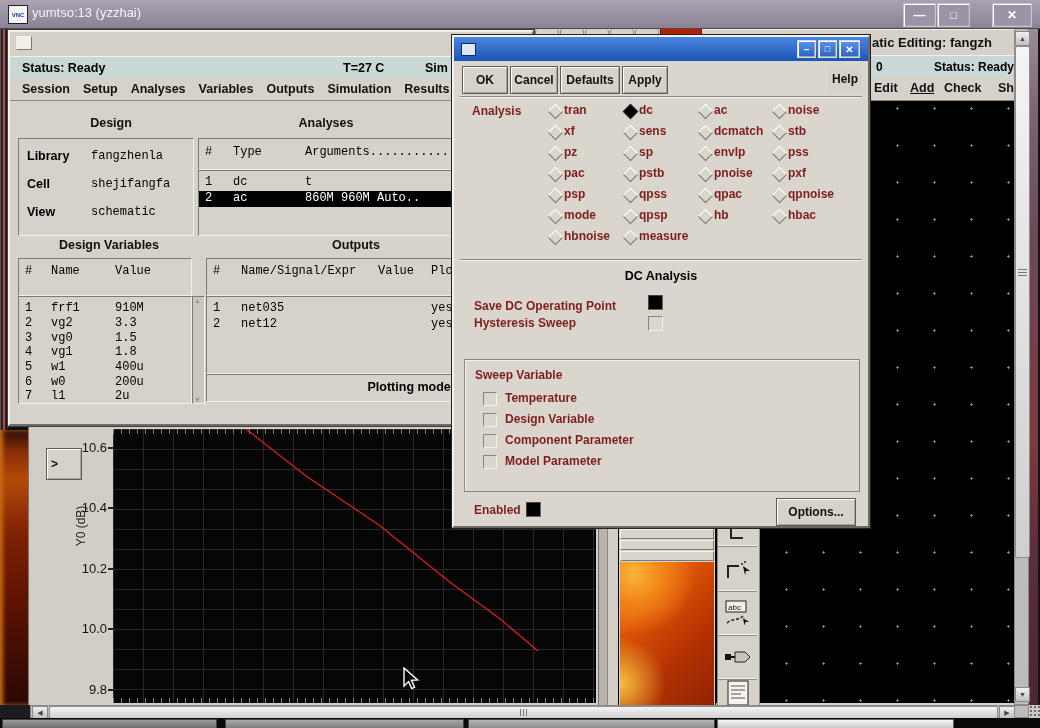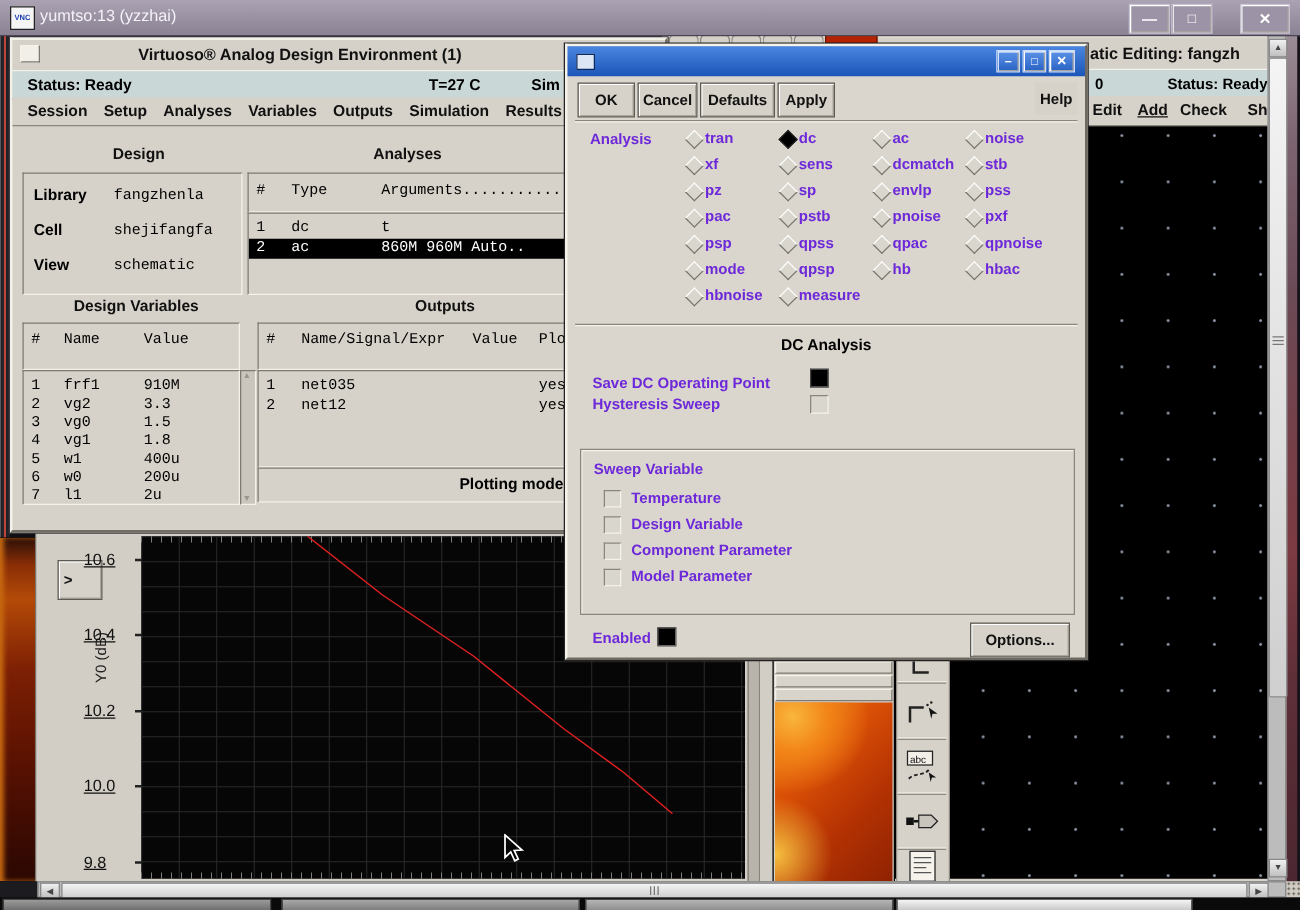--- a/index.html
+++ b/index.html
@@ -15,35 +15,35 @@
   .raised{border:1px solid;border-color:#f4f1ea #7e7a72 #7e7a72 #f4f1ea;}
   .btn{background:#d6d2c9;border:1px solid #5d5a53;box-shadow:inset 1px 1px 0 #fff,inset -1px -1px 0 #a9a59c;
        font-weight:bold;font-size:12px;color:#111;display:flex;align-items:center;justify-content:center;cursor:default;}
   .mitem{font-weight:bold;font-size:12.5px;color:#111;}
   .statusrow{background:#c9d7d6;border-top:1px solid #f4f1ea;border-bottom:1px solid #8a867e;}
   .hdr{font-weight:bold;font-size:12.5px;color:#111;text-align:center;}
   
   .radio{position:absolute;width:9px;height:9px;background:#d9d6cd;border:1px solid;
          border-color:#fff #77736b #77736b #fff;transform:rotate(45deg);}
   .radio.sel{background:#000;border-color:#222;}
-  .rlabel{position:absolute;font-weight:bold;font-size:12px;color:#6d28d9;white-space:nowrap;}
+  .rlabel{position:absolute;font-weight:bold;font-size:12px;color:#7f1d1d;white-space:nowrap;}
   .cb{position:absolute;width:13px;height:13px;background:#d9d6cd;border:1px solid;
       border-color:#8a867e #f5f2ea #f5f2ea #8a867e;}
   .cb.on{background:#000;border-color:#444 #666 #666 #444;}
   .sep{position:absolute;left:6px;right:6px;height:0;border-top:1px solid #8a867e;border-bottom:1px solid #f5f2ea;}
   
   .plot-area{background-color:#060606;
     background-image:linear-gradient(to right,#2a2a2a 1px,transparent 1px),
                      linear-gradient(to bottom,#282828 1px,transparent 1px);
     background-size:30px 100%,100% 20px;}
   .plot-area::before,.plot-area::after{content:"";position:absolute;left:0;right:0;height:5px;
     background:repeating-linear-gradient(90deg,#7d7d7d 0 1px,transparent 1px 8px);}
   .plot-area::before{top:0;}
   .plot-area::after{bottom:0;}
-  .tick{position:absolute;width:40px;font-size:13px;color:#111;text-decoration:underline;}
+  .tick{position:absolute;width:40px;text-align:right;font-size:13px;color:#111;}
   .tickmark{position:absolute;width:6px;height:2px;background:#222;}
   
   .sb{background:#bcbcbc;border:1px solid #8a8a8a;}
   .sb-btn{background:linear-gradient(180deg,#f0f0f0,#c0c0c0);border:1px solid #888;
           display:flex;align-items:center;justify-content:center;font-size:7px;color:#444;}
   .sb-thumb{background:linear-gradient(180deg,#f4f4f4,#cfcfcf);border:1px solid #8d8d8d;border-radius:2px;}
   .tb-cell{position:absolute;left:0;width:39px;border-top:1px solid #8f8b83;border-bottom:1px solid #f6f3ec;
            display:flex;align-items:center;justify-content:center;background:#d6d2c9;}
   .bump{position:absolute;top:0;width:22px;height:8px;background:#d5d1c8;border:1px solid #8a8680;
         border-bottom:none;border-radius:5px 5px 0 0;}
@@ -161,21 +161,20 @@
     <div class="abs plot-area" style="left:84px;top:5px;width:483px;height:274px;">
       <svg class="abs" style="left:0;top:0;" width="483" height="274">
         <polyline points="133,0 193,47 266,96 338,154 386,189 425,222" fill="none" stroke="#e02020" stroke-width="1.2"></polyline>
       </svg>
     </div>
   </div>
 
   <div class="abs win" style="left:8px;top:30px;width:522px;height:392px;z-index:20;">
     <div class="abs" style="left:0;top:0;width:518px;height:24px;background:#d5d1c8;">
       <span class="abs raised" style="left:6px;top:4px;width:14px;height:12px;background:#f2efe8;"></span>
-      <div class="abs b nowrap" style="left:0;top:4px;width:460px;text-align:center;font-size:13px;color:#111;">Virtuoso® Analog Design Environment (1)</div>
     </div>
     <div class="abs statusrow" style="left:0;top:24px;width:518px;height:22px;">
       <span class="abs b nowrap" style="left:12px;top:4px;font-size:12.5px;">Status: Ready</span>
       <span class="abs b nowrap" style="left:333px;top:4px;font-size:12.5px;">T=27 C</span>
       <span class="abs b nowrap" style="left:415px;top:4px;font-size:12.5px;">Sim</span>
     </div>
     <div class="abs" style="left:0;top:46px;width:518px;height:23px;background:#d6d2c9;border-bottom:1px solid #8a867e;display:flex;align-items:center;gap:13px;padding-left:12px;box-sizing:border-box;overflow:hidden;">
       <span class="mitem">Session</span>
       <span class="mitem">Setup</span>
       <span class="mitem">Analyses</span>

